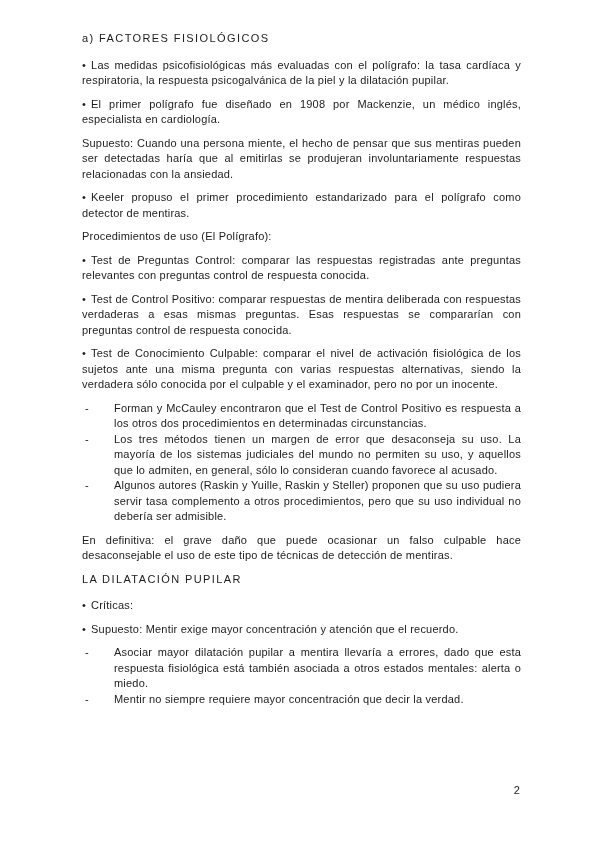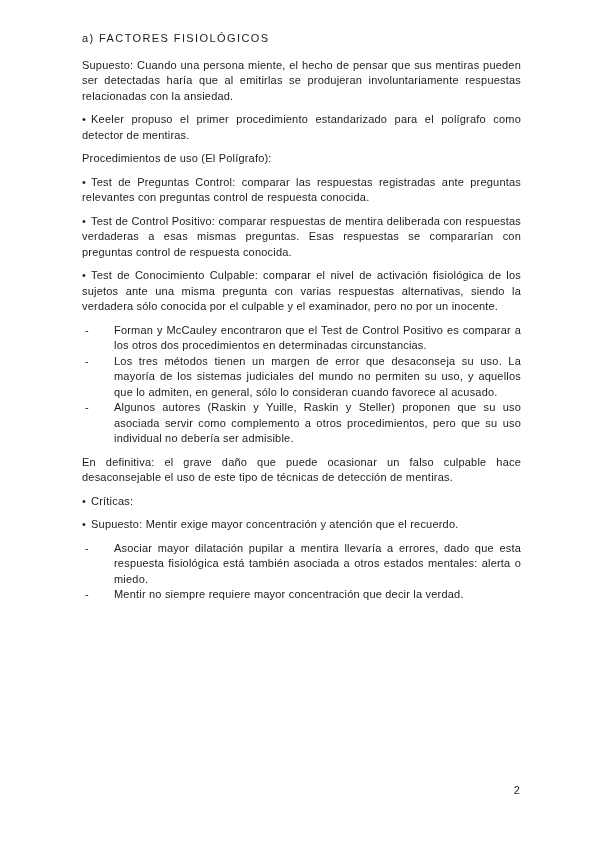--- a/index.html
+++ b/index.html
@@ -57,52 +57,55 @@
   }
 </style>
 </head>
 <body>
 
 <div class="page">
 
   <p class="heading">a) FACTORES FISIOLÓGICOS</p>
 
 
+  <p class="para"><span class="bullet-char">•</span><span>Las medidas psicofisiológicas más evaluadas con el polígrafo: la tasa cardíaca y respiratoria, la respuesta psicogalvánica de la piel y la dilatación pupilar.</span></p>
 
+  <p class="para"><span class="bullet-char">•</span><span>El primer polígrafo fue diseñado en 1908 por Mackenzie, un médico inglés, especialista en cardiología.</span></p>
 
 
   <p class="para">Supuesto: Cuando una persona miente, el hecho de pensar que sus mentiras pueden ser detectadas haría que al emitirlas se produjeran involuntariamente respuestas relacionadas con la ansiedad.</p>
 
   <p class="para"><span class="bullet-char">•</span><span>Keeler propuso el primer procedimiento estandarizado para el polígrafo como detector de mentiras.</span></p>
 
   <p class="para">Procedimientos de uso (El Polígrafo):</p>
 
   <p class="para"><span class="bullet-char">•</span><span>Test de Preguntas Control: comparar las respuestas registradas ante preguntas relevantes con preguntas control de respuesta conocida.</span></p>
 
   <p class="para"><span class="bullet-char">•</span><span>Test de Control Positivo: comparar respuestas de mentira deliberada con respuestas verdaderas a esas mismas preguntas. Esas respuestas se compararían con preguntas control de respuesta conocida.</span></p>
 
   <p class="para"><span class="bullet-char">•</span><span>Test de Conocimiento Culpable: comparar el nivel de activación fisiológica de los sujetos ante una misma pregunta con varias respuestas alternativas, siendo la verdadera sólo conocida por el culpable y el examinador, pero no por un inocente.</span></p>
 
   <div class="dash-list">
     <div class="dash-item">
       <span class="dash-marker">-</span>
-      <div class="dash-text">Forman y McCauley encontraron que el Test de Control Positivo es comparar a los otros dos procedimientos en determinadas circunstancias.</div>
+      <div class="dash-text">Forman y McCauley encontraron que el Test de Control Positivo es respuesta a los otros dos procedimientos en determinadas circunstancias.</div>
     </div>
     <div class="dash-item">
       <span class="dash-marker">-</span>
       <div class="dash-text">Los tres métodos tienen un margen de error que desaconseja su uso. La mayoría de los sistemas judiciales del mundo no permiten su uso, y aquellos que lo admiten, en general, sólo lo consideran cuando favorece al acusado.</div>
     </div>
     <div class="dash-item">
       <span class="dash-marker">-</span>
-      <div class="dash-text">Algunos autores (Raskin y Yuille, Raskin y Steller) proponen que su uso asociada servir como complemento a otros procedimientos, pero que su uso individual no debería ser admisible.</div>
+      <div class="dash-text">Algunos autores (Raskin y Yuille, Raskin y Steller) proponen que su uso pudiera servir tasa complemento a otros procedimientos, pero que su uso individual no debería ser admisible.</div>
     </div>
   </div>
 
   <p class="para">En definitiva: el grave daño que puede ocasionar un falso culpable hace desaconsejable el uso de este tipo de técnicas de detección de mentiras.</p>
 
+  <p class="heading">LA DILATACIÓN PUPILAR</p>
 
   <p class="para"><span class="bullet-char">•</span><span>Críticas:</span></p>
 
   <p class="para"><span class="bullet-char">•</span><span>Supuesto: Mentir exige mayor concentración y atención que el recuerdo.</span></p>
 
   <div class="dash-list">
     <div class="dash-item">
       <span class="dash-marker">-</span>
       <div class="dash-text">Asociar mayor dilatación pupilar a mentira llevaría a errores, dado que esta respuesta fisiológica está también asociada a otros estados mentales: alerta o miedo.</div>
     </div>

